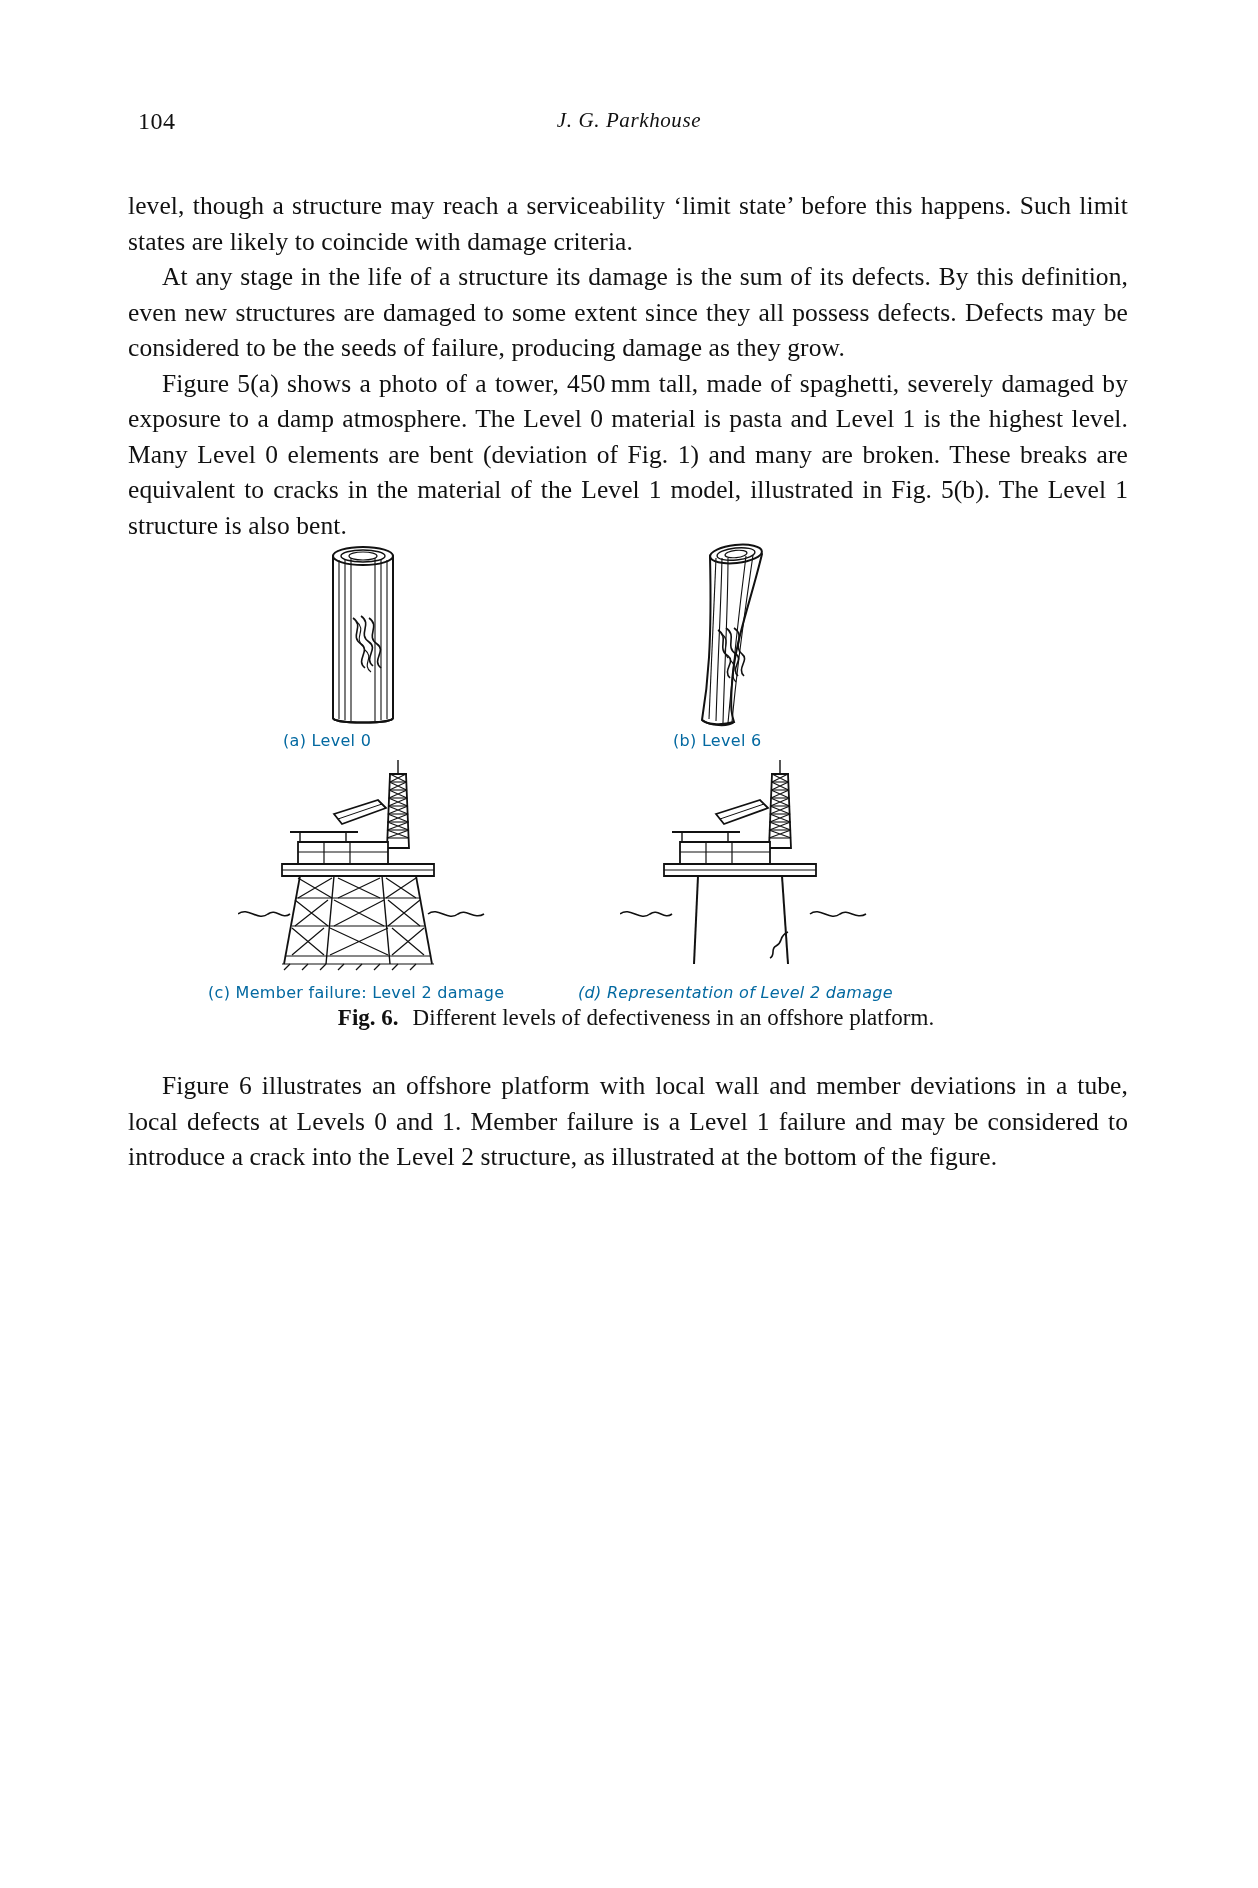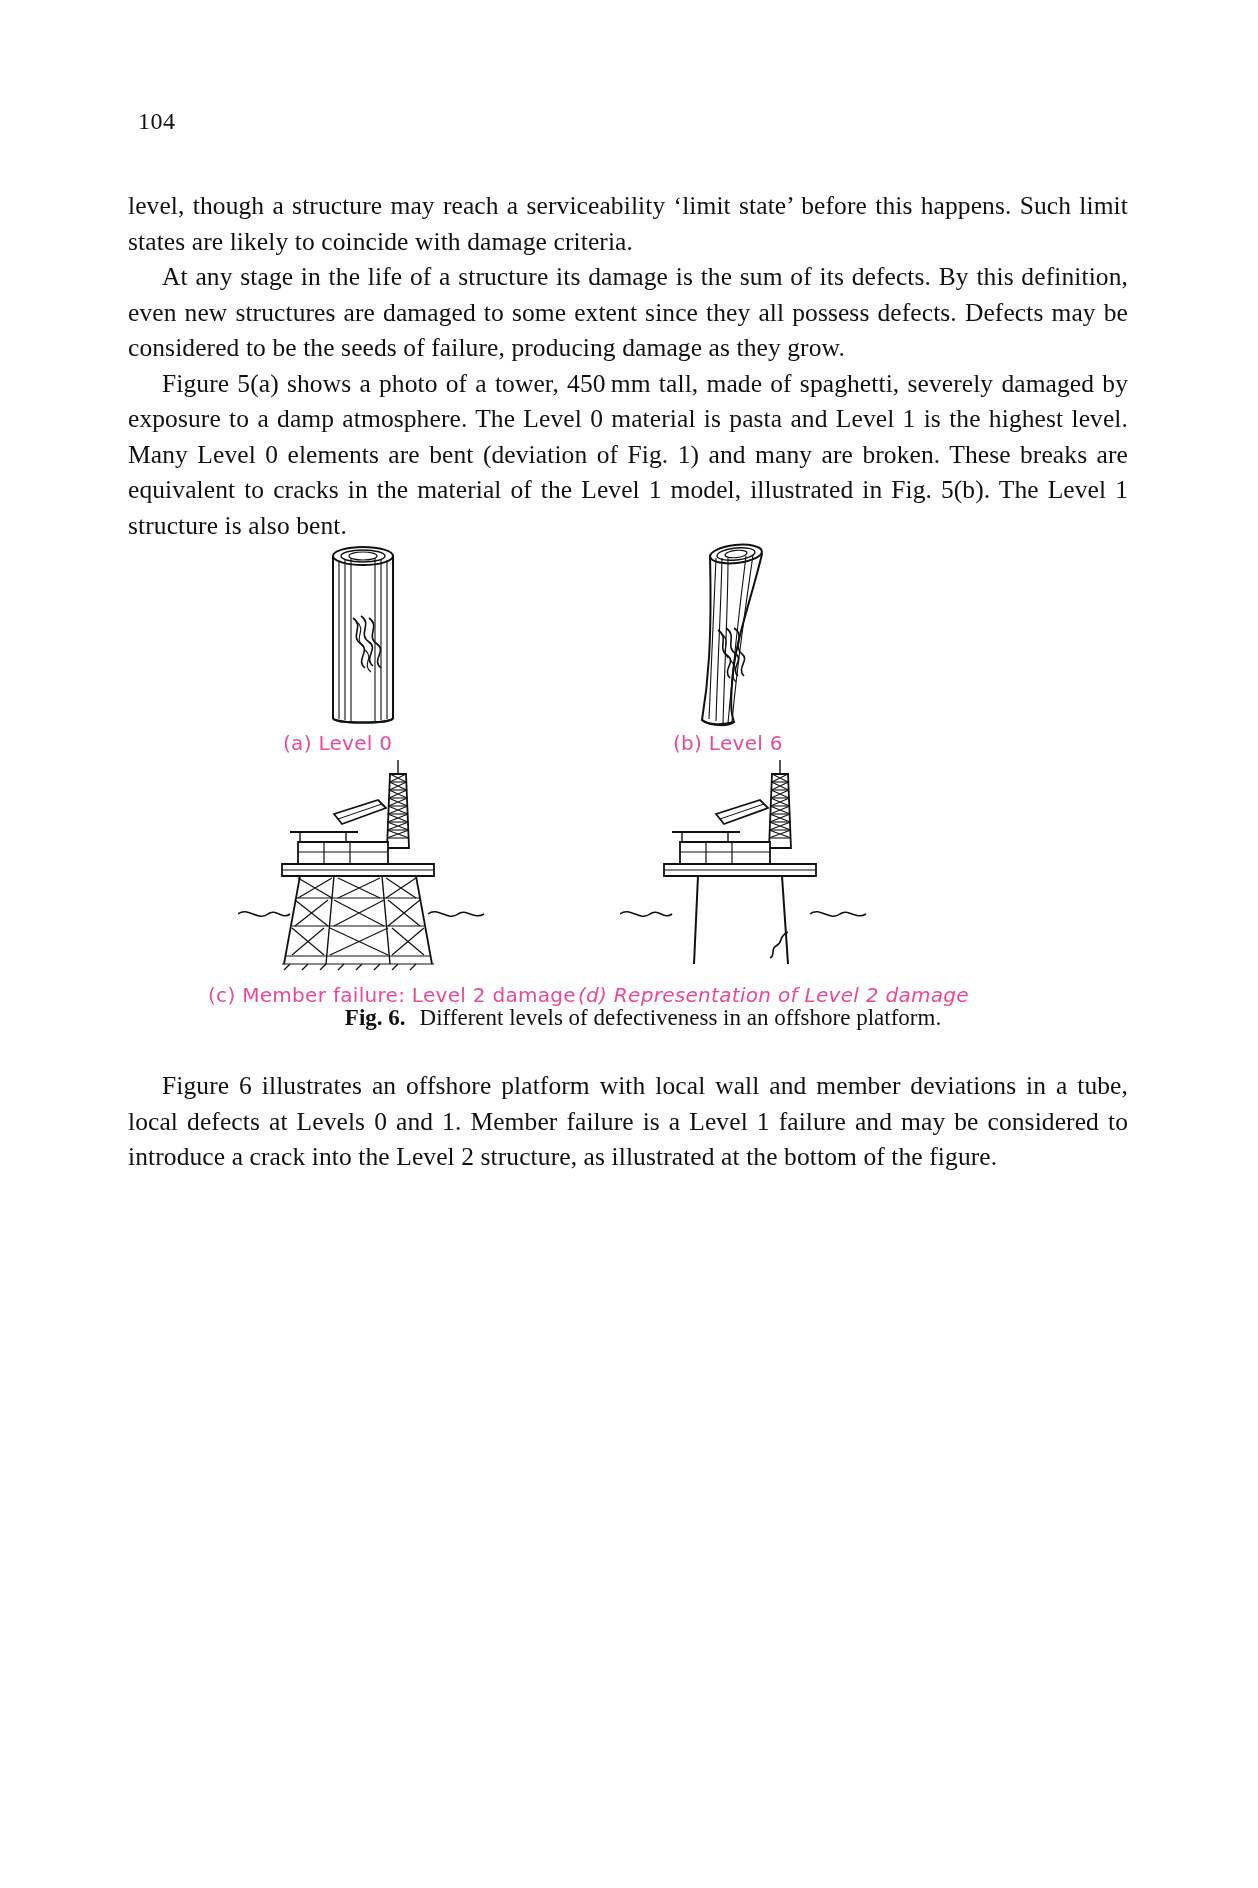--- a/index.html
+++ b/index.html
@@ -74,56 +74,57 @@
   
   .figure {
     position: absolute;
     top: 528px;
     left: 128px;
     width: 1000px;
     height: 510px;
   }
   .fig-caption {
     position: absolute;
-    left: 15px;
+    left: 8px;
     top: 477px;
     width: 1000px;
     text-align: center;
     font-size: 23px;
   }
   .fig-caption b { font-weight: bold; }
   .fig-caption .cap-text { margin-left: 14px; }
 
   .sub-cap {
     position: absolute;
     font-family: "DejaVu Sans", sans-serif;
-    font-size: 20px;
+    font-size: 16px;
     letter-spacing: 0.3px;
     white-space: nowrap;
-    color: #ec4899;
+    color: #0369a1;
   }
   .sub-a { left: 155px; top: 203px; }
   .sub-b { left: 545px; top: 203px; }
   .sub-c { left: 80px;  top: 455px; }
   .sub-d { left: 450px; top: 455px; font-style: italic; }
 
   .tube-a { position: absolute; left: 175px; top: 10px; }
   .tube-b { position: absolute; left: 548px; top: 6px; }
   .plat-c { position: absolute; left: 110px; top: 228px; }
   .plat-d { position: absolute; left: 492px; top: 228px; }
 
   svg { display: block; }
 </style>
 </head>
 <body>
 
 <div class="page">
 
   <div class="header">
     <div class="folio">104</div>
+    <div class="running-head">J. G. Parkhouse</div>
   </div>
 
   <div class="body-col t1">
     <p class="para">level, though a structure may reach a serviceability ‘limit state’ before this happens. Such limit states are likely to coincide with damage criteria.</p>
     <p class="para indent">At any stage in the life of a structure its damage is the sum of its defects. By this definition, even new structures are damaged to some extent since they all possess defects. Defects may be considered to be the seeds of failure, producing damage as they grow.</p>
     <p class="para indent">Figure 5(a) shows a photo of a tower, 450 mm tall, made of spaghetti, severely damaged by exposure to a damp atmosphere. The Level 0 material is pasta and Level 1 is the highest level. Many Level 0 elements are bent (deviation of Fig. 1) and many are broken. These breaks are equivalent to cracks in the material of the Level 1 model, illustrated in Fig. 5(b). The Level 1 structure is also bent.</p>
   </div>
 
   <div class="figure">
 

